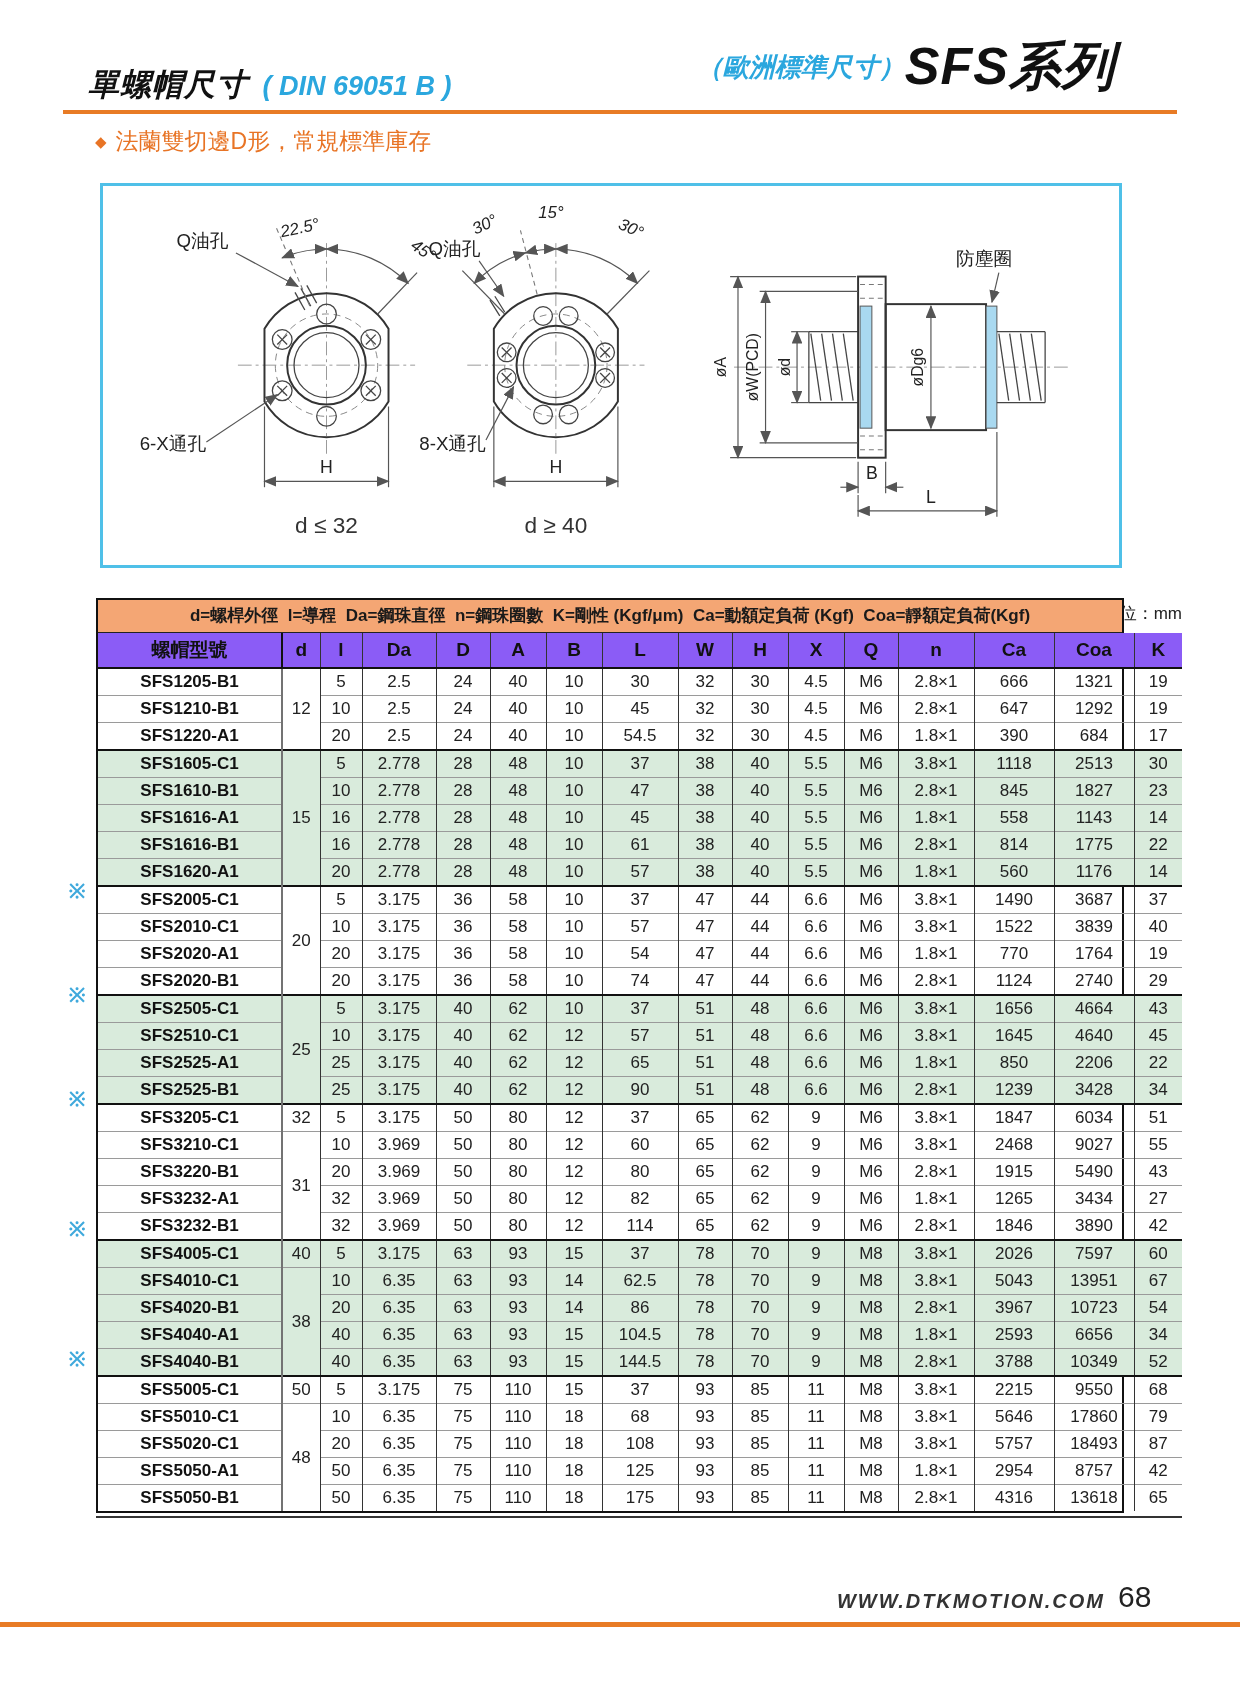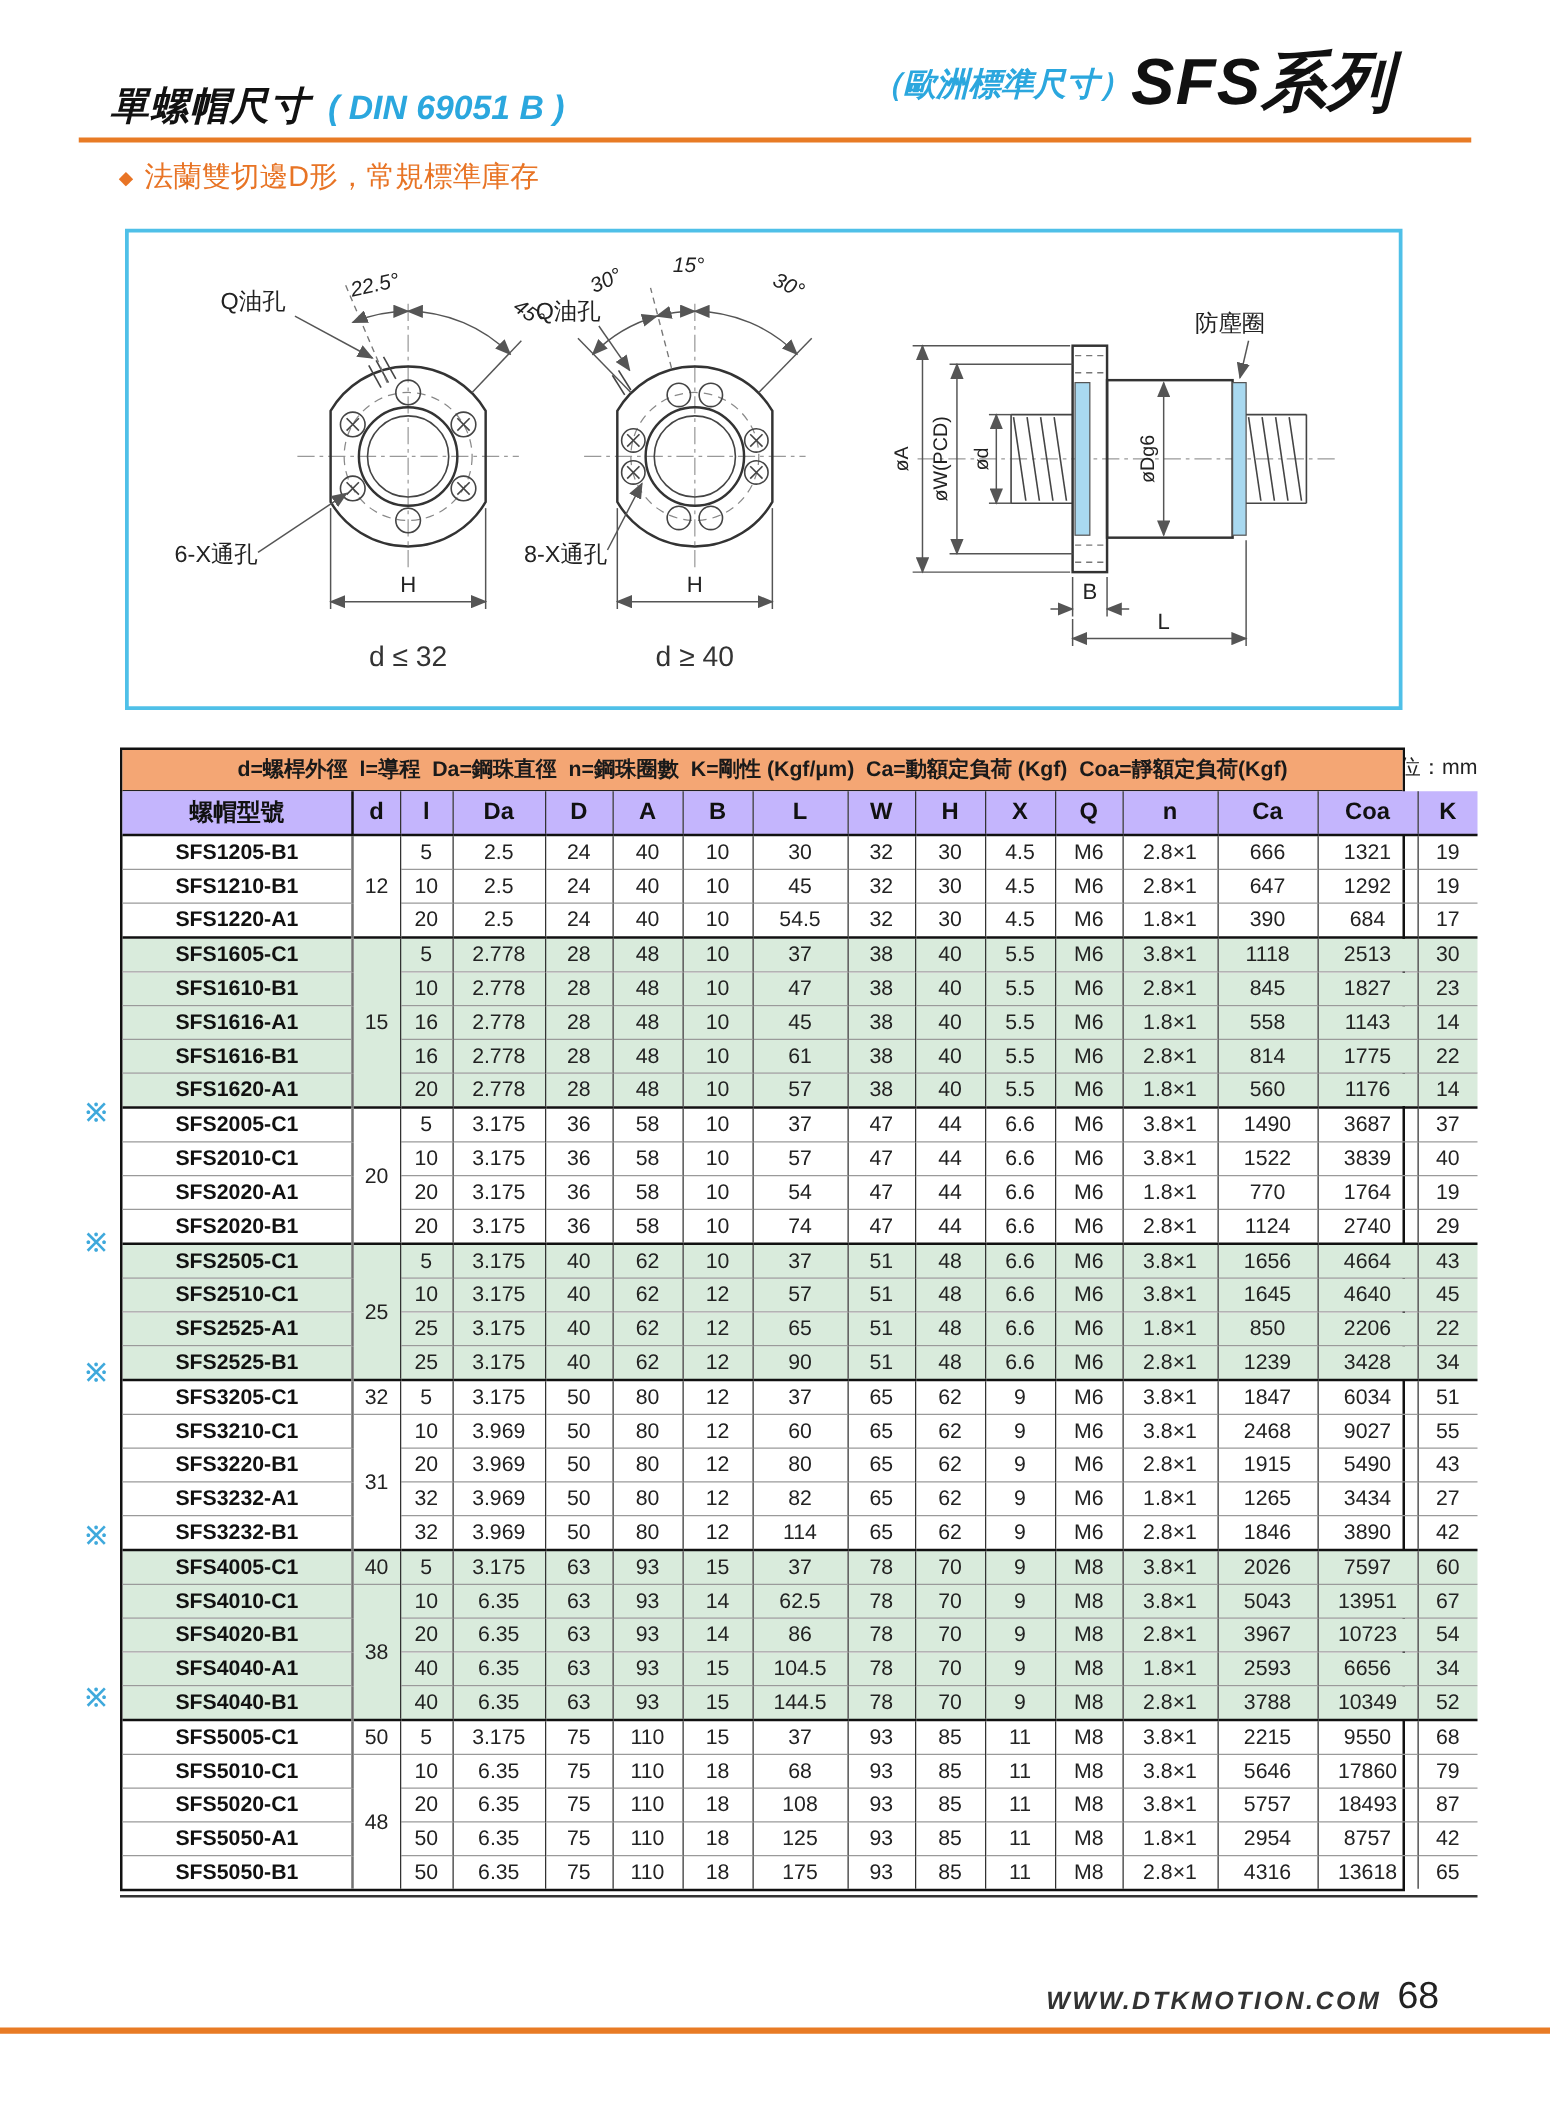--- a/index.html
+++ b/index.html
@@ -30,21 +30,21 @@
   svg .dimt{font-size:18px;}
   svg .cap{font-size:23px;fill:#333;}
   svg .rot{font-size:16px;}
   
   .unit{position:absolute;left:96px;top:602px;width:1086px;text-align:right;font-size:17px;color:#222;}
   
   .tbl-wrap{position:absolute;left:96px;top:598px;width:1028px;border:2.5px solid #111;box-sizing:border-box;background:#fff;}
   .legend{height:32px;line-height:32px;background:#F4A674;border-bottom:1.5px solid #222;
           text-align:center;font-weight:bold;font-size:17px;color:#1a1a1a;white-space:pre;overflow:hidden;}
   table.spec{width:100%;border-collapse:collapse;table-layout:fixed;}
-  table.spec th{height:34px;background:#c4b5fd;font-size:19px;font-weight:bold;color:#111;
+  table.spec th{height:34px;background:#8b5cf6;font-size:19px;font-weight:bold;color:#111;
       border-right:1px solid #333;border-bottom:2.2px solid #111;padding:0;}
   table.spec td{height:26px;font-size:17px;text-align:center;color:#222;
       border-right:1px solid #333;border-top:1px solid #9a9a9a;padding:0;line-height:26px;white-space:nowrap;overflow:hidden;}
   table.spec th:last-child,table.spec td:last-child{border-right:none;}
   table.spec td.model{font-weight:bold;color:#111;border-right:2px solid #737373;}
   table.spec th.model{border-right:2px solid #111;}
   table.spec tr.gstart td{border-top:2.2px solid #111;}
   table.spec tr:first-child td{border-top:none;}
   table.spec tr.shade td{background:#D9EBDC;}
   .note{border-top:2.2px solid #111;height:31px;line-height:31px;font-size:17px;padding-left:10px;white-space:pre;}

